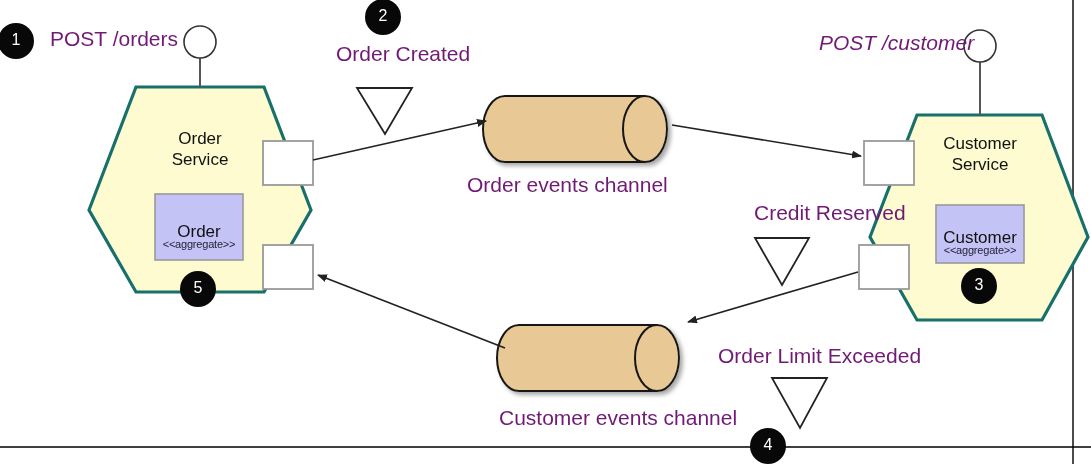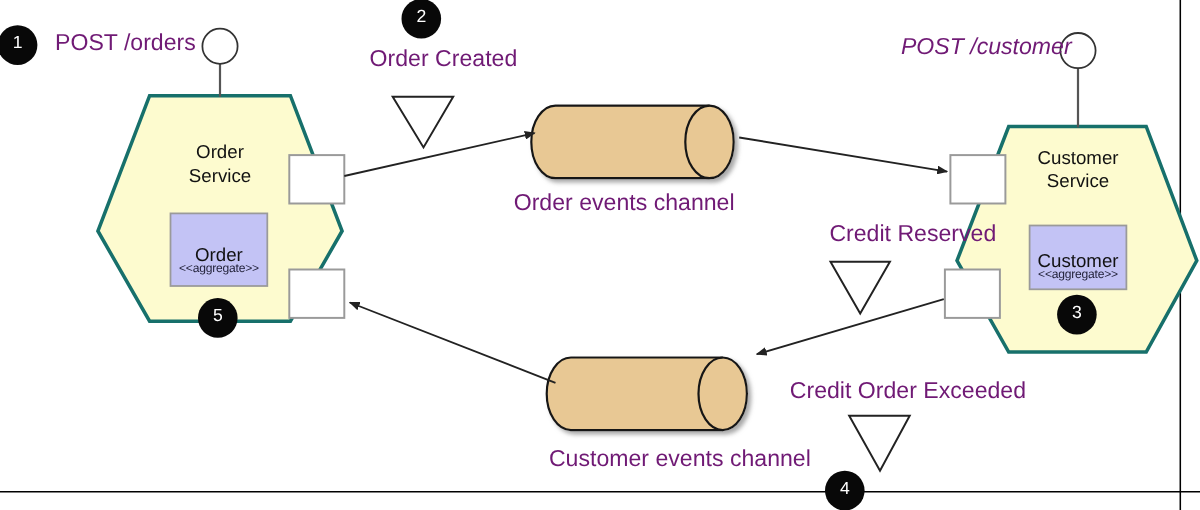--- a/index.html
+++ b/index.html
@@ -195,15 +195,15 @@
   </div>
 
   <div class="txt agg-stereo" style="left:936px; top:212px; width:88px;">&lt;&lt;aggregate&gt;&gt;</div>
   <div class="txt agg-name" style="left:936px; top:228px; width:88px;">Customer</div>
 
   <div class="txt lbl-plain" style="left:467px; top:173px;">Order events channel</div>
   <div class="txt lbl-plain" style="left:499px; top:406px;">Customer events channel</div>
 
   <div class="txt lbl-plain" style="left:336px; top:42px;">Order Created</div>
   <div class="txt lbl-plain" style="left:754px; top:201px;">Credit Reserved</div>
-  <div class="txt lbl-plain" style="left:718px; top:344px;">Credit Order Exceeded</div>
+  <div class="txt lbl-plain" style="left:718px; top:344px;">Order Limit Exceeded</div>
 
 </div>
 
 </body></html>

